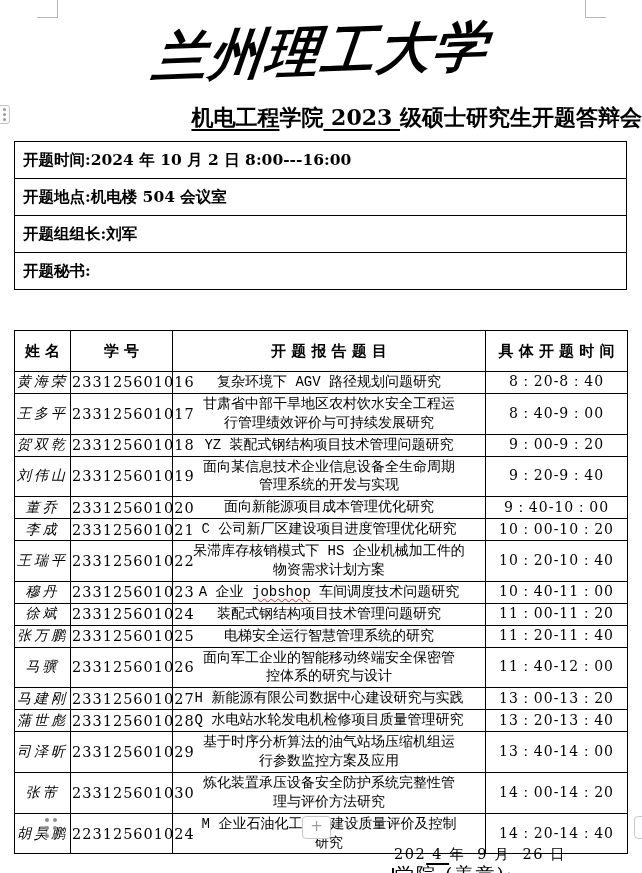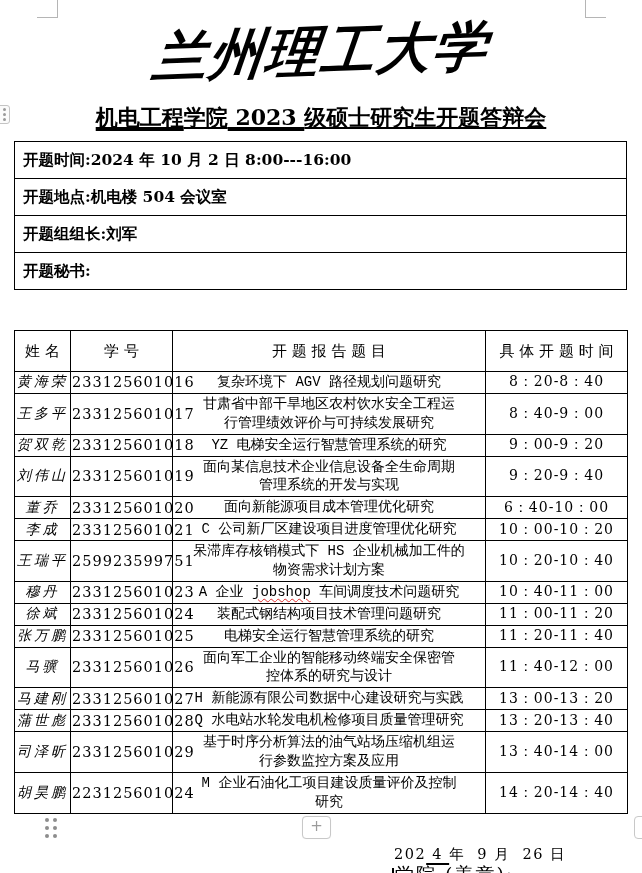--- a/index.html
+++ b/index.html
@@ -13,32 +13,32 @@
   .crop.tr{left:585px;top:0;border-left:1px solid #b5b5b5;border-bottom:1px solid #b5b5b5;}
   
   .side-handle{position:absolute;left:-9px;top:105px;width:19px;height:19px;border:1px solid #c4c4c4;
     border-radius:3px;background:#fbfbfb;display:flex;align-items:center;justify-content:flex-end;padding-right:3px;box-sizing:border-box;}
   .side-handle .dotcol{display:grid;grid-template-rows:repeat(3,3px);gap:2px;}
   .side-handle .dotcol i{width:3px;height:3px;background:#9a9a9a;border-radius:50%;}
   
   .logo{position:absolute;top:16px;left:50%;transform:translateX(-50%) rotate(-2deg) skewX(-8deg);
     font-size:54px;font-weight:bold;font-style:italic;white-space:nowrap;letter-spacing:2px;}
   
-  .title{position:absolute;top:103px;left:0;width:100%;text-align:center;
-    font-size:22px;font-weight:bold;white-space:pre;text-decoration:underline;}
+  .title{position:absolute;top:103px;left:0;width:100%;text-align:right;
+    font-size:22px;font-weight:bold;white-space:pre;}
   .u{text-decoration:underline;text-decoration-thickness:1.5px;text-underline-offset:4px;}
   
   table{border-collapse:collapse;border-radius:11px;}
   .info-table{position:absolute;left:14px;top:141px;width:613px;table-layout:fixed;}
   .info-table td{border:1.5px solid #000;height:36px;padding:0 0 0 8px;
     font-size:15.5px;font-weight:bold;white-space:pre;}
   
   .stu-table{position:absolute;left:14px;top:330px;width:613px;table-layout:fixed;}
   .stu-table th,.stu-table td{border:1.5px solid #000;text-align:center;vertical-align:middle;}
-  .stu-table th{height:38px;font-size:15px;font-weight:normal;white-space:pre;}
+  .stu-table th{height:38px;font-size:15px;font-weight:bold;white-space:pre;}
   .c-name{font-size:14px;letter-spacing:3px;font-style:italic;}
   .c-id{font-size:14.5px;letter-spacing:1px;}
   .c-title{font-size:14px;line-height:1.35;padding:1px 0;font-family:Liberation Mono, monospace;}
   .c-time{font-size:14px;letter-spacing:1px;white-space:pre;}
   .wavy{text-decoration:underline wavy #e03131;text-decoration-thickness:1px;text-underline-offset:2px;}
   
   .drag-dots{position:absolute;left:45px;top:818px;display:grid;grid-template-columns:repeat(2,4px);
     grid-template-rows:repeat(3,4px);gap:4px;}
   .drag-dots i{width:4px;height:4px;background:#8d8d8d;border-radius:50%;}
   .plus-btn{position:absolute;left:302px;top:816px;width:27px;height:21px;border:1px solid #c8c8c8;
@@ -109,44 +109,44 @@
       </tr>
       <tr>
         <td class="c-name">王多平</td>
         <td class="c-id">233125601017</td>
         <td class="c-title">甘肃省中部干旱地区农村饮水安全工程运<br>行管理绩效评价与可持续发展研究</td>
         <td class="c-time">8：40-9：00</td>
       </tr>
       <tr>
         <td class="c-name">贺双乾</td>
         <td class="c-id">233125601018</td>
-        <td class="c-title">YZ 电梯安全运行智慧管理系统的研究</td>
+        <td class="c-title">YZ 装配式钢结构项目技术管理问题研究</td>
         <td class="c-time">9：00-9：20</td>
       </tr>
       <tr>
         <td class="c-name">刘伟山</td>
         <td class="c-id">233125601019</td>
         <td class="c-title">面向某信息技术企业信息设备全生命周期<br>管理系统的开发与实现</td>
         <td class="c-time">9：20-9：40</td>
       </tr>
       <tr>
         <td class="c-name">董乔</td>
         <td class="c-id">233125601020</td>
         <td class="c-title">面向新能源项目成本管理优化研究</td>
-        <td class="c-time">6：40-10：00</td>
+        <td class="c-time">9：40-10：00</td>
       </tr>
       <tr>
         <td class="c-name">李成</td>
         <td class="c-id">233125601021</td>
         <td class="c-title">C 公司新厂区建设项目进度管理优化研究</td>
         <td class="c-time">10：00-10：20</td>
       </tr>
       <tr>
         <td class="c-name">王瑞平</td>
-        <td class="c-id">259923599751</td>
+        <td class="c-id">233125601022</td>
         <td class="c-title">呆滞库存核销模式下 HS 企业机械加工件的<br>物资需求计划方案</td>
         <td class="c-time">10：20-10：40</td>
       </tr>
       <tr>
         <td class="c-name">穆丹</td>
         <td class="c-id">233125601023</td>
         <td class="c-title">A 企业 <span class="wavy">jobshop</span> 车间调度技术问题研究</td>
         <td class="c-time">10：40-11：00</td>
       </tr>
       <tr>
@@ -179,20 +179,26 @@
         <td class="c-title">Q 水电站水轮发电机检修项目质量管理研究</td>
         <td class="c-time">13：20-13：40</td>
       </tr>
       <tr>
         <td class="c-name">司泽昕</td>
         <td class="c-id">233125601029</td>
         <td class="c-title">基于时序分析算法的油气站场压缩机组运<br>行参数监控方案及应用</td>
         <td class="c-time">13：40-14：00</td>
       </tr>
       <tr>
+        <td class="c-name">张芾</td>
+        <td class="c-id">233125601030</td>
+        <td class="c-title">炼化装置承压设备安全防护系统完整性管<br>理与评价方法研究</td>
+        <td class="c-time">14：00-14：20</td>
+      </tr>
+      <tr>
         <td class="c-name">胡昊鹏</td>
         <td class="c-id">223125601024</td>
         <td class="c-title">M 企业石油化工项目建设质量评价及控制<br>研究</td>
         <td class="c-time">14：20-14：40</td>
       </tr>
     </tbody>
 </table>
 
 <div class="drag-dots">
   <i></i>

